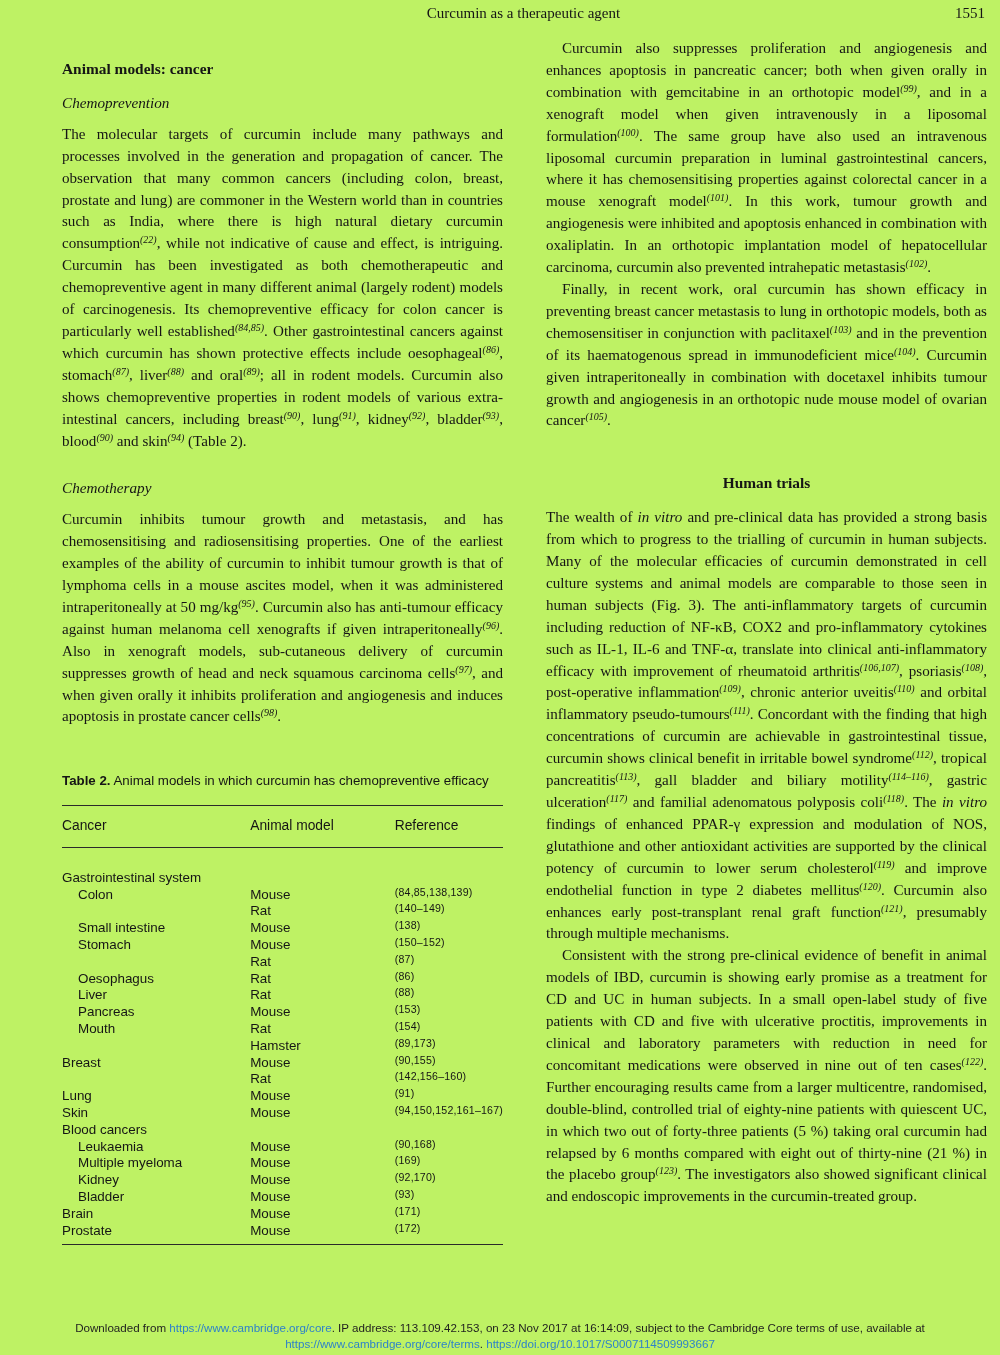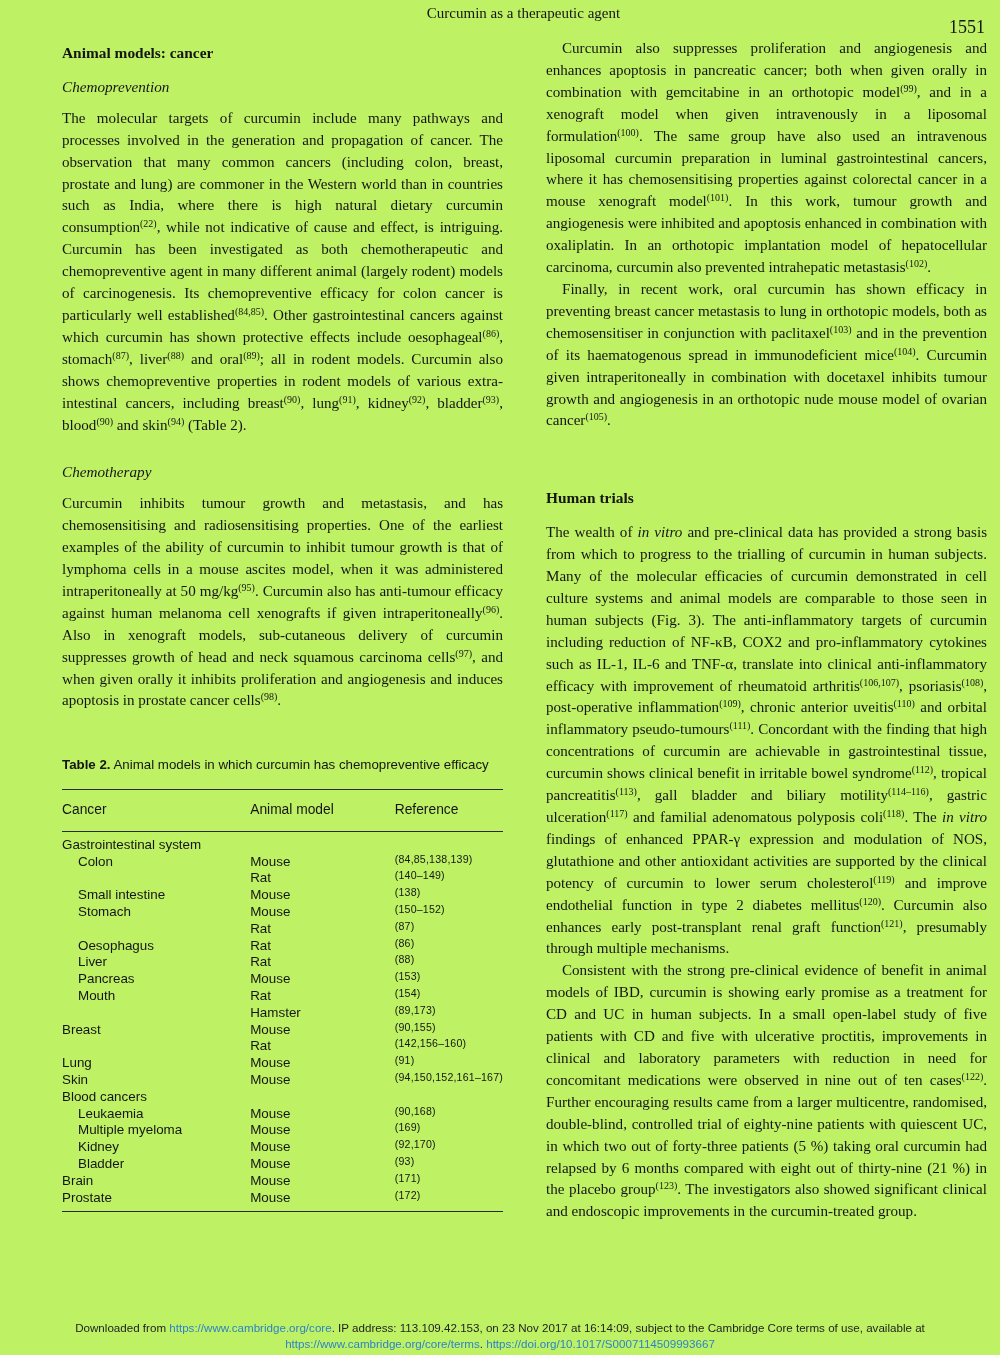--- a/index.html
+++ b/index.html
@@ -3,49 +3,49 @@
 <meta charset="utf-8">
 <style>
   html,body { margin:0; padding:0; background:#ffffff; }
   .page {
     position:relative; width:1000px; height:1355px; margin:0 auto;
     background:#bef264; color:#151515; overflow:hidden;
     font-family:"Liberation Serif", serif;
   }
   .pg-header { position:absolute; top:5px; left:62px; right:15px; height:22px; }
   .pg-title { text-align:center; font-size:15px; }
-  .pg-num { position:absolute; right:0; top:12px; font-size:18px; }
+  .pg-num { position:absolute; right:0; top:0; font-size:15px; }
 
   .col { position:absolute; width:441px; font-size:15.1px; line-height:21.9px; text-align:justify; }
-  .col-left  { left:62px;  top:42px; }
+  .col-left  { left:62px;  top:58px; }
   .col-right { left:546px; top:38px; }
 
   .sec-heading { font-size:15.4px; font-weight:700; margin:0 0 12px 0; text-align:left; }
   .sub-heading { font-size:15.2px; font-style:italic; font-weight:400; margin:0 0 10px 0; text-align:left; }
   .mt-gap { margin-top:25px; }
   .col p { margin:0; }
   p.indent { text-indent:16px; }
   .it { font-style:italic; }
-  sup { font-size:10px; line-height:0; vertical-align:baseline; position:relative; top:-5px; }
+  sup { font-size:10px; line-height:0; vertical-align:baseline; position:relative; top:-5px;font-style:italic; }
 
   
   .tablewrap { font-family:Liberation Sans, sans-serif; margin-top:44px; }
   .tbl-caption { font-size:13.3px; line-height:17.5px; text-align:justify; margin:0 0 15px 0; }
   .tbl-caption .cap-label { font-weight:700; }
   table.tbl2 { width:100%; border-collapse:collapse; border-top:1.4px solid #2a2a2a; border-bottom:1.4px solid #2a2a2a; }
   table.tbl2 th {
     text-align:left; font-weight:400; font-size:13.8px;
     padding:9px 0 10px 0; border-bottom:1.4px solid #2a2a2a;
   }
   table.tbl2 th:first-child { }
   table.tbl2 tbody td {
     font-size:13.4px; line-height:16.8px; height:16.8px;
     padding:0; vertical-align:bottom; white-space:nowrap;
   }
-  table.tbl2 tbody tr:first-child td { padding-top:5px; }
+  table.tbl2 tbody tr:first-child td { padding-top:22px; }
   table.tbl2 tbody tr:last-child td { padding-bottom:5px; }
   td.cell-cancer.ind { padding-left:16px; }
   .ref-text { font-size:10.6px; position:relative; top:-3px; letter-spacing:0.2px; }
   col.c1 { width:190px; } col.c2 { width:148px; } col.c3 { width:103px; }
 
   
   .pg-footer {
     position:absolute; left:8px; top:1320px; width:984px;
     font-family:"Liberation Sans", sans-serif; font-size:11.6px; line-height:16px; color:#1f1f1f;
     text-align:center;
@@ -200,21 +200,21 @@
             </tr>
           </tbody>
       </table>
     </div>
   </div>
 
   <div class="col col-right">
     <p class="indent"><span>Curcumin also suppresses proliferation and angiogenesis and enhances apoptosis in pancreatic cancer; both when given orally in combination with gemcitabine in an orthotopic model</span><sup>(99)</sup><span>, and in a xenograft model when given intravenously in a liposomal formulation</span><sup>(100)</sup><span>. The same group have also used an intravenous liposomal curcumin preparation in luminal gastrointestinal cancers, where it has chemosensitising properties against colorectal cancer in a mouse xenograft model</span><sup>(101)</sup><span>. In this work, tumour growth and angiogenesis were inhibited and apoptosis enhanced in combination with oxaliplatin. In an orthotopic implantation model of hepatocellular carcinoma, curcumin also prevented intrahepatic metastasis</span><sup>(102)</sup><span>.</span></p>
     <p class="indent"><span>Finally, in recent work, oral curcumin has shown efficacy in preventing breast cancer metastasis to lung in orthotopic models, both as chemosensitiser in conjunction with paclitaxel</span><sup>(103)</sup><span> and in the prevention of its haematogenous spread in immunodeficient mice</span><sup>(104)</sup><span>. Curcumin given intraperitoneally in combination with docetaxel inhibits tumour growth and angiogenesis in an orthotopic nude mouse model of ovarian cancer</span><sup>(105)</sup><span>.</span></p>
 
-    <div class="sec-heading" style="margin-top:55px; margin-bottom:13px;">Human trials</div>
+    <div class="sec-heading" style="margin-top:40px; margin-bottom:13px;text-align:center;">Human trials</div>
     <p><span>The wealth of </span><span class="it">in vitro</span><span> and pre-clinical data has provided a strong basis from which to progress to the trialling of curcumin in human subjects. Many of the molecular efficacies of curcumin demonstrated in cell culture systems and animal models are comparable to those seen in human subjects (Fig. 3). The anti-inflammatory targets of curcumin including reduction of NF-κB, COX2 and pro-inflammatory cytokines such as IL-1, IL-6 and TNF-α, translate into clinical anti-inflammatory efficacy with improvement of rheumatoid arthritis</span><sup>(106,107)</sup><span>, psoriasis</span><sup>(108)</sup><span>, post-operative inflammation</span><sup>(109)</sup><span>, chronic anterior uveitis</span><sup>(110)</sup><span> and orbital inflammatory pseudo-tumours</span><sup>(111)</sup><span>. Concordant with the finding that high concentrations of curcumin are achievable in gastrointestinal tissue, curcumin shows clinical benefit in irritable bowel syndrome</span><sup>(112)</sup><span>, tropical pancreatitis</span><sup>(113)</sup><span>, gall bladder and biliary motility</span><sup>(114–116)</sup><span>, gastric ulceration</span><sup>(117)</sup><span> and familial adenomatous polyposis coli</span><sup>(118)</sup><span>. The </span><span class="it">in vitro</span><span> findings of enhanced PPAR-γ expression and modulation of NOS, glutathione and other antioxidant activities are supported by the clinical potency of curcumin to lower serum cholesterol</span><sup>(119)</sup><span> and improve endothelial function in type 2 diabetes mellitus</span><sup>(120)</sup><span>. Curcumin also enhances early post-transplant renal graft function</span><sup>(121)</sup><span>, presumably through multiple mechanisms.</span></p>
     <p class="indent"><span>Consistent with the strong pre-clinical evidence of benefit in animal models of IBD, curcumin is showing early promise as a treatment for CD and UC in human subjects. In a small open-label study of five patients with CD and five with ulcerative proctitis, improvements in clinical and laboratory parameters with reduction in need for concomitant medications were observed in nine out of ten cases</span><sup>(122)</sup><span>. Further encouraging results came from a larger multicentre, randomised, double-blind, controlled trial of eighty-nine patients with quiescent UC, in which two out of forty-three patients (5 %) taking oral curcumin had relapsed by 6 months compared with eight out of thirty-nine (21 %) in the placebo group</span><sup>(123)</sup><span>. The investigators also showed significant clinical and endoscopic improvements in the curcumin-treated group.</span></p>
   </div>
 
   <div class="pg-footer">
     <div><span>Downloaded from </span><a class="flink">https://www.cambridge.org/core</a><span>. IP address: 113.109.42.153, on 23 Nov 2017 at 16:14:09, subject to the Cambridge Core terms of use, available at</span></div>
     <div><a class="flink">https://www.cambridge.org/core/terms</a><span>. </span><a class="flink">https://doi.org/10.1017/S0007114509993667</a></div>
   </div>
 
 </div>

